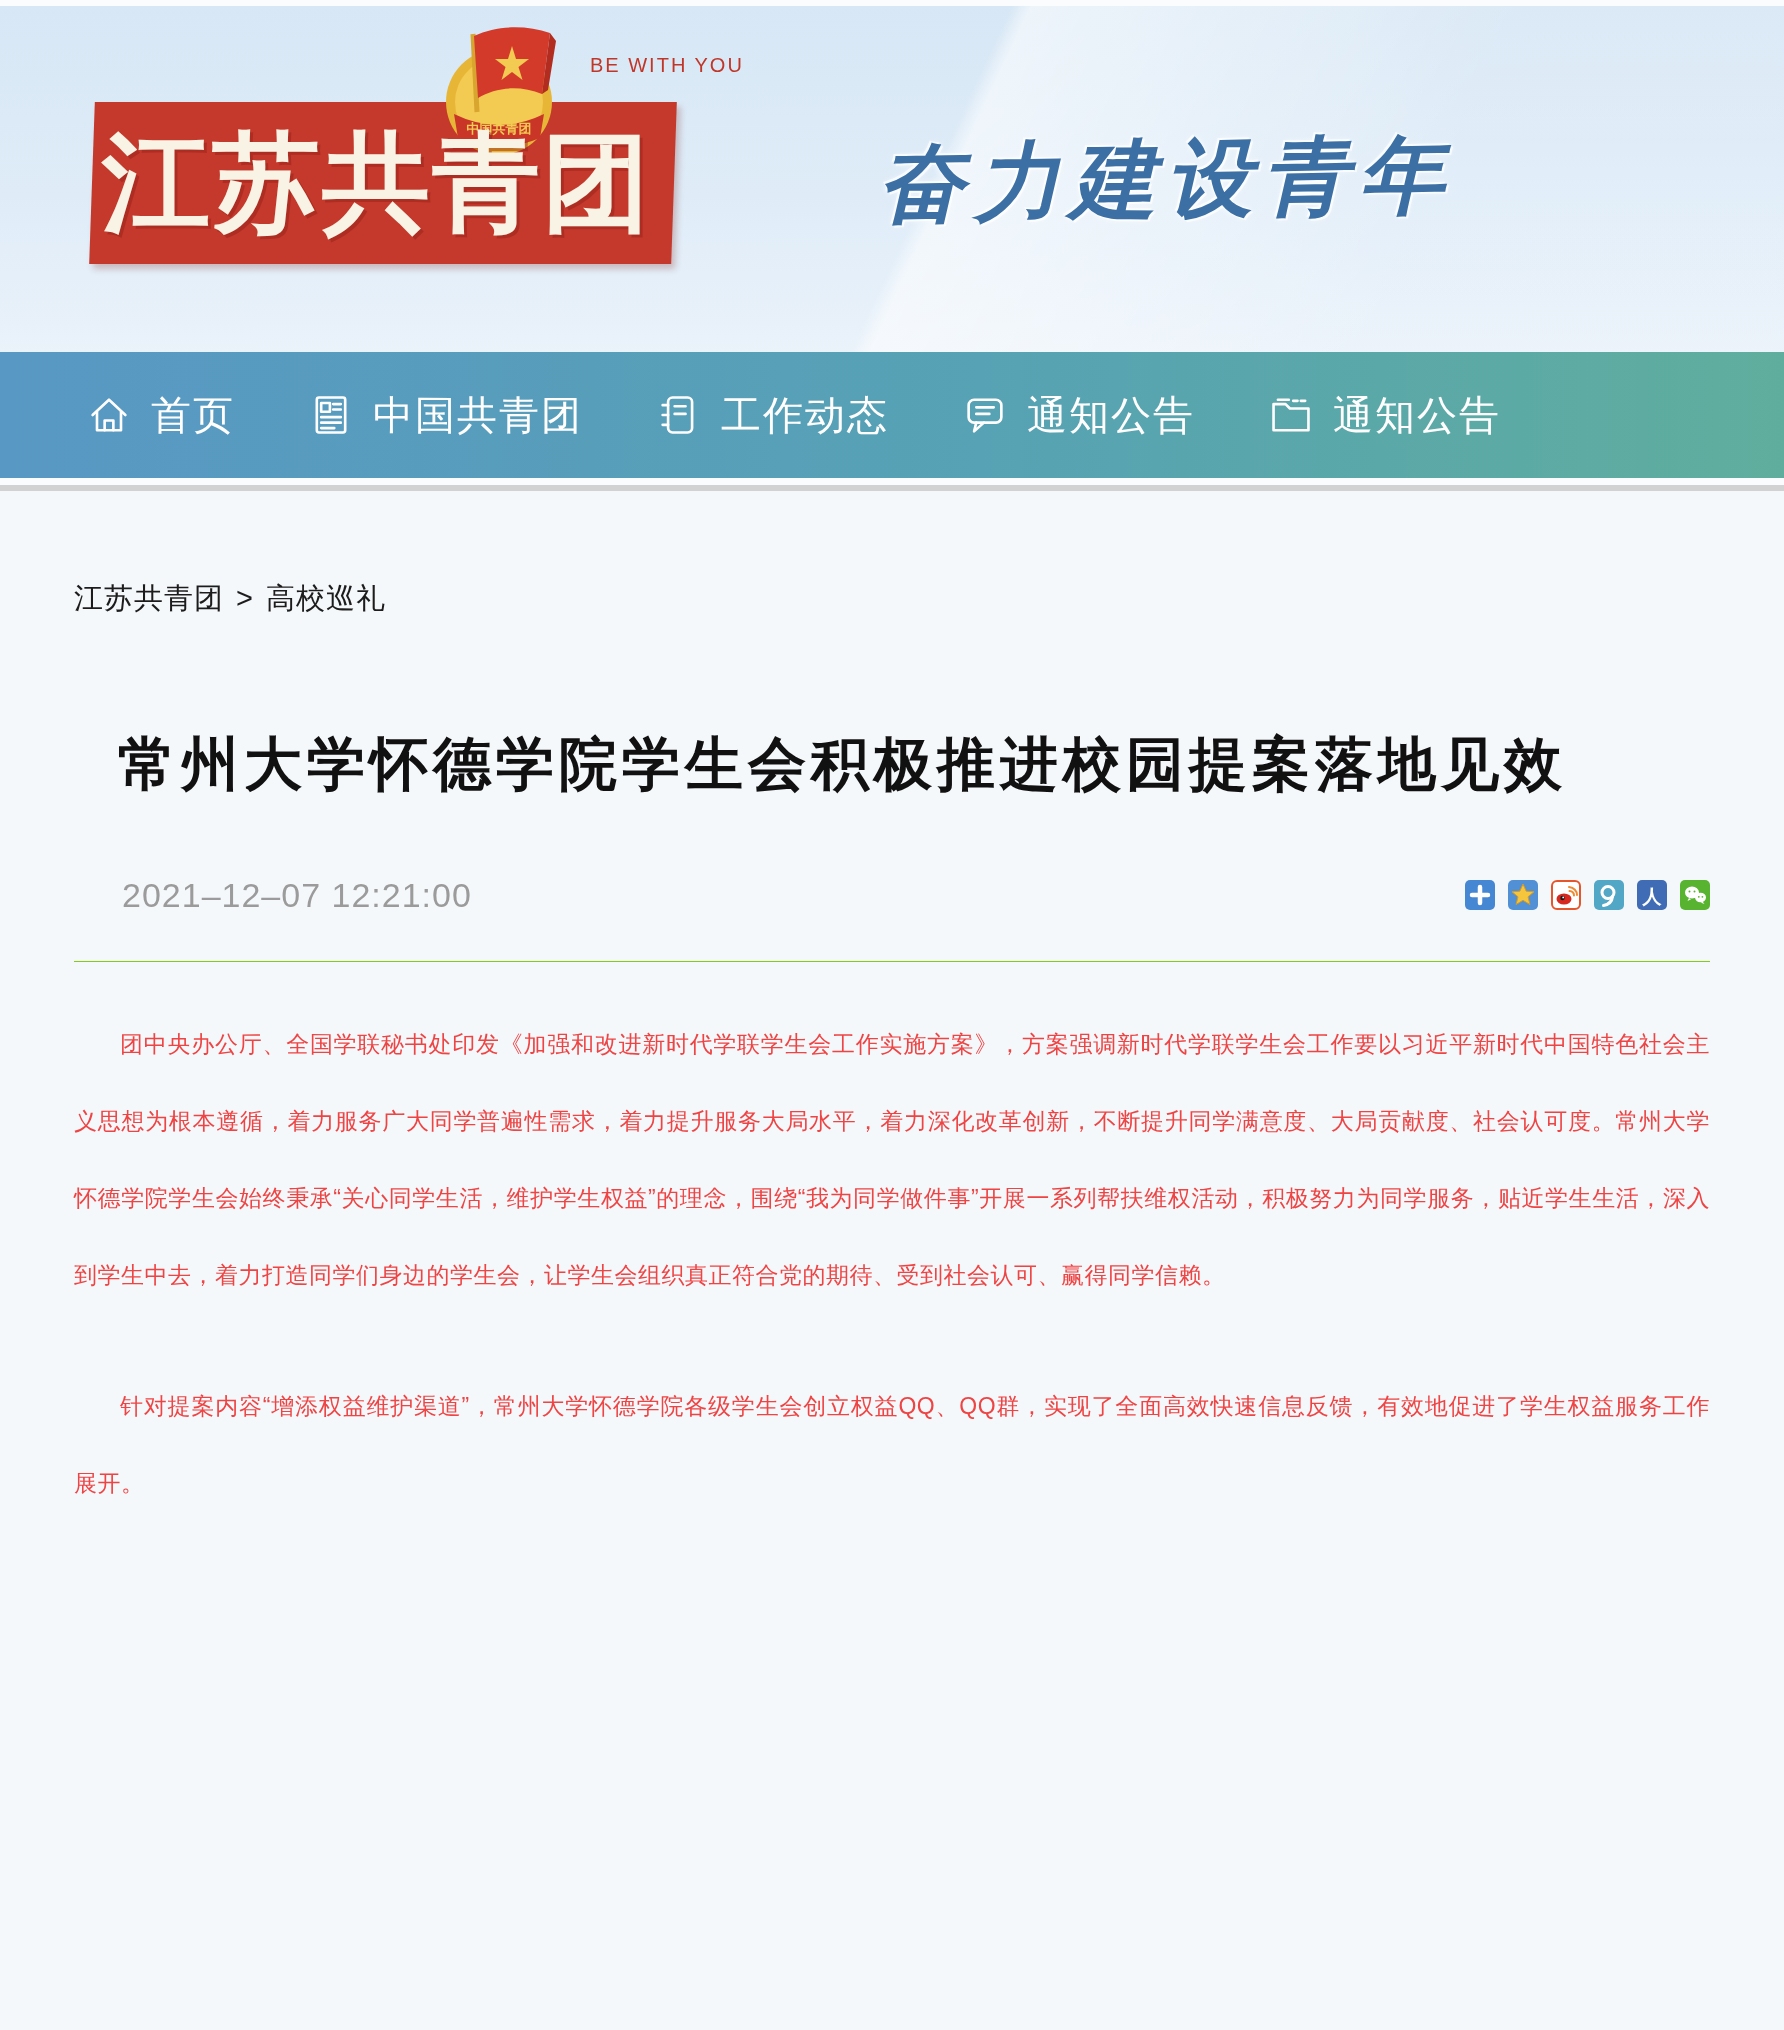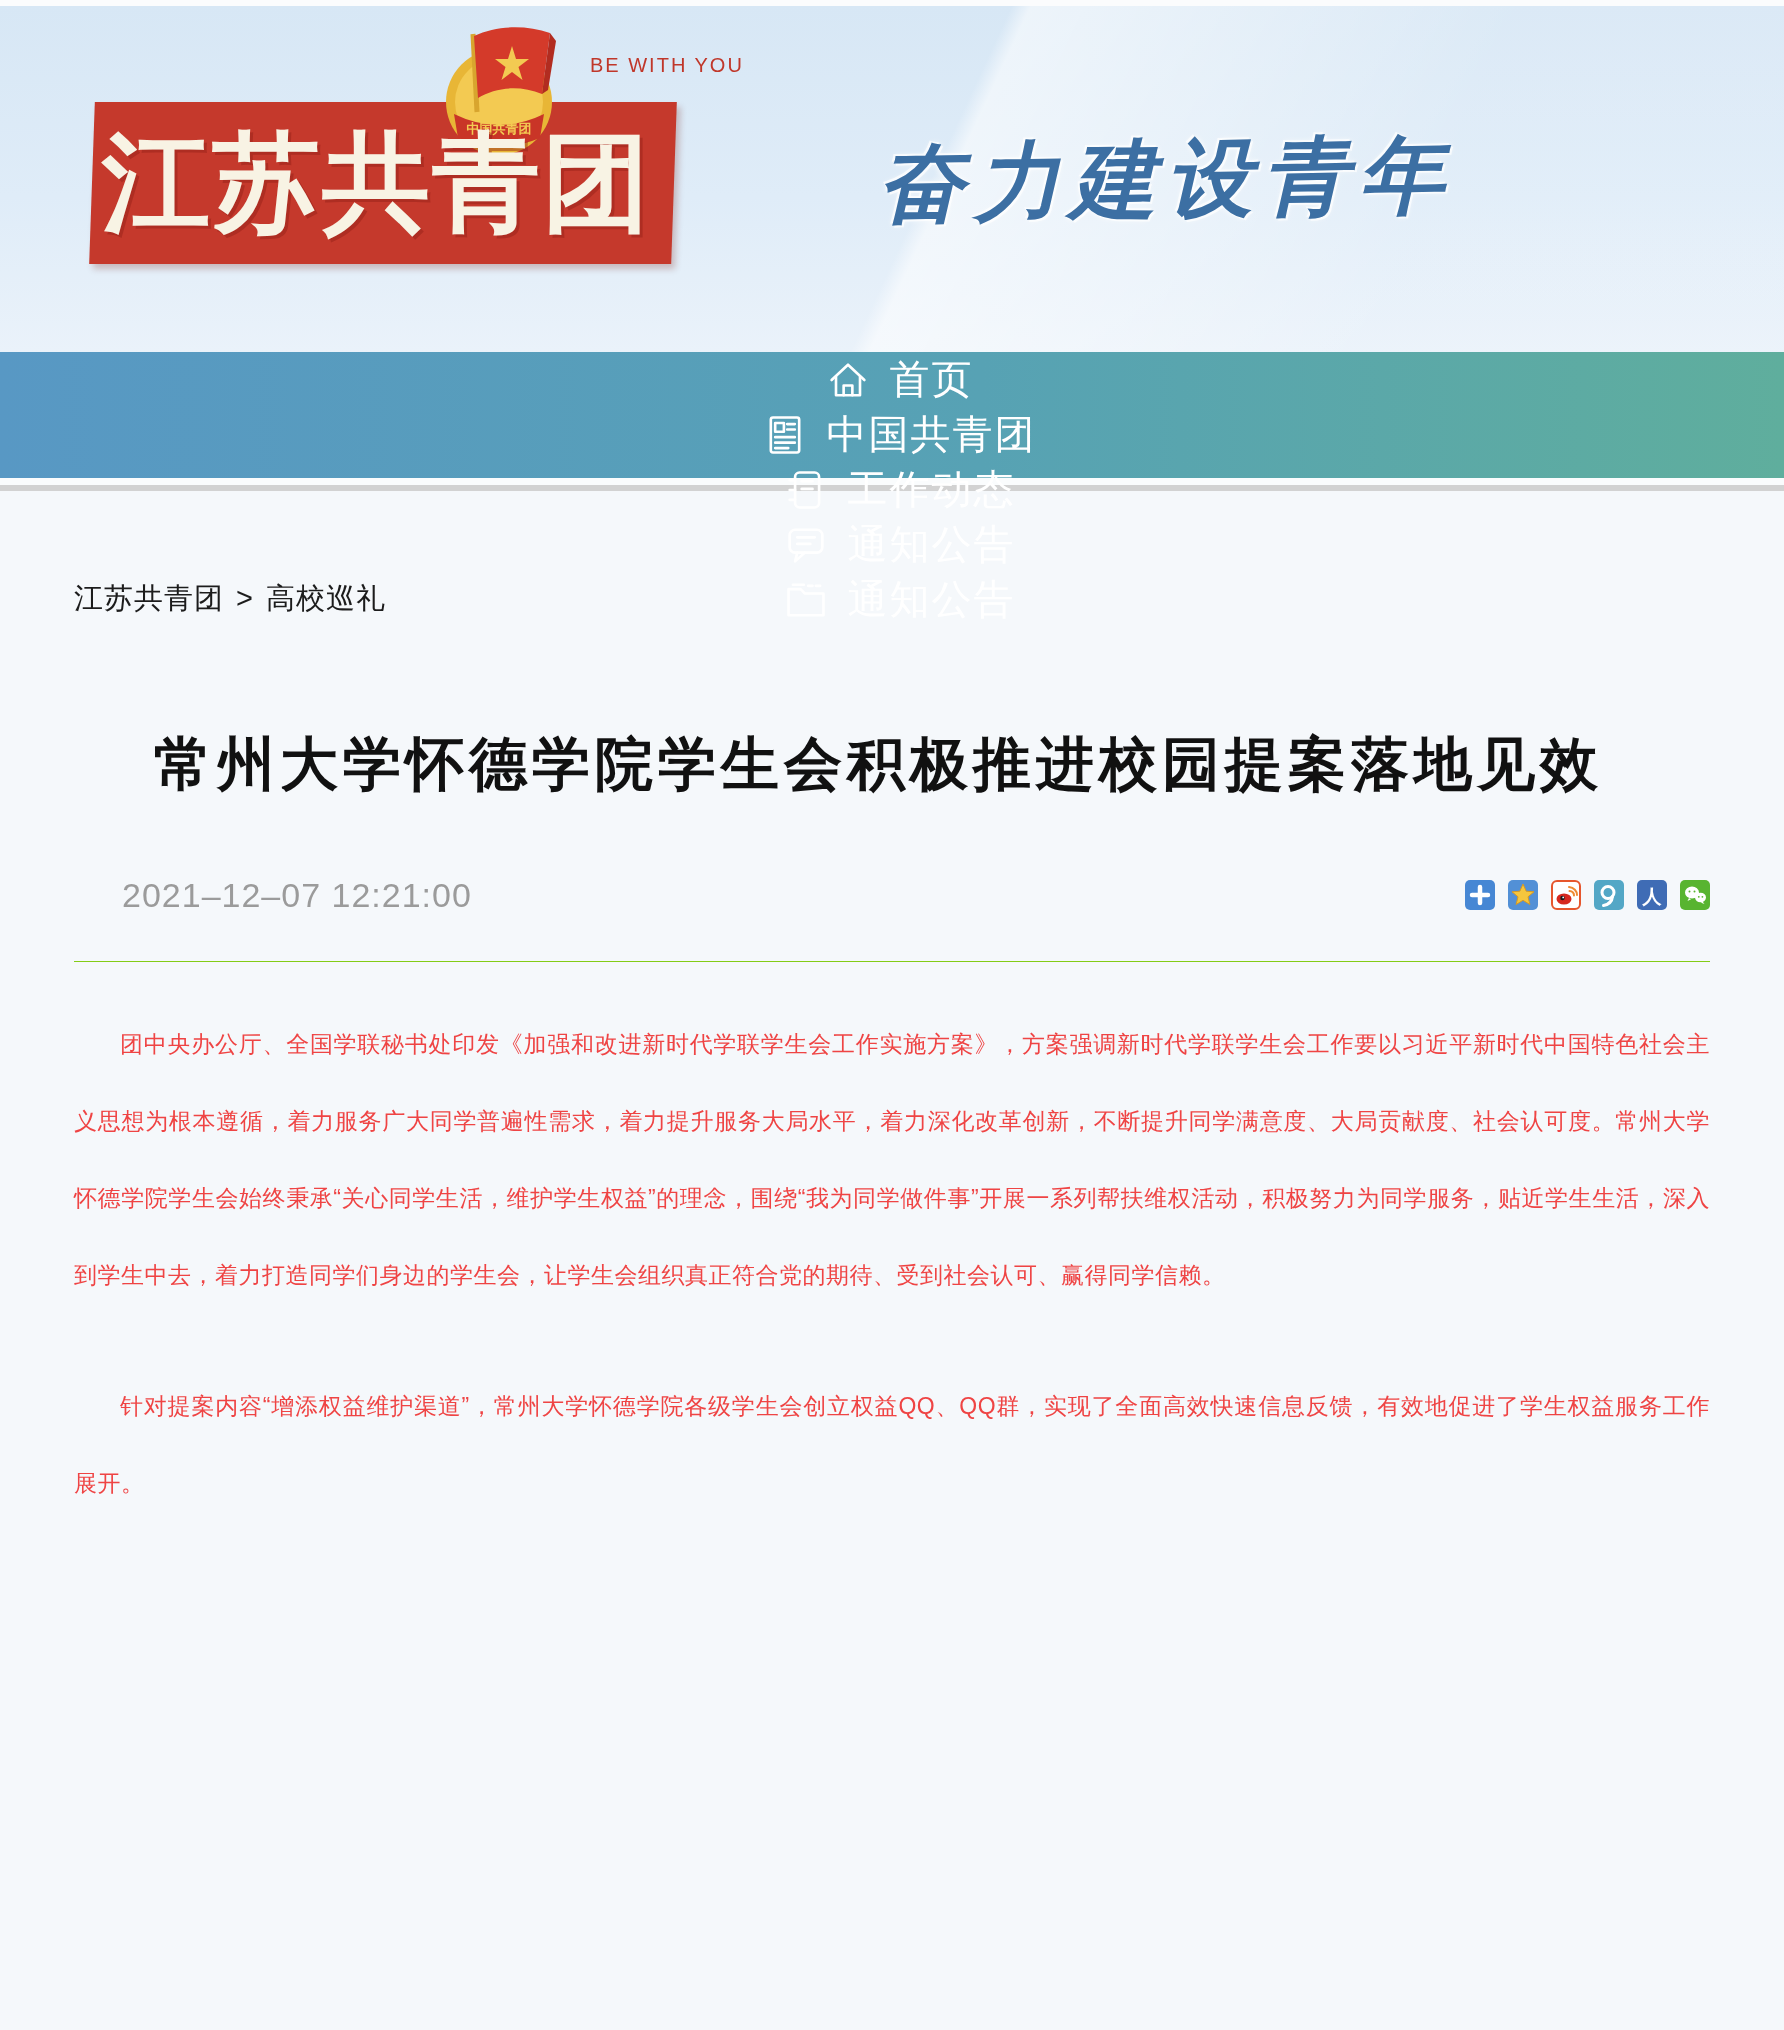--- a/index.html
+++ b/index.html
@@ -47,34 +47,33 @@
     font-size:86px;font-weight:700;font-style:italic;color:#3c6fa3;
     letter-spacing:10px;white-space:nowrap;
     text-shadow:0 0 6px rgba(255,255,255,.9), 2px 2px 0 rgba(255,255,255,.7), -2px -2px 0 rgba(255,255,255,.7);
     transform:rotate(-1deg);
   }
 
   
   .main-nav{
     height:126px;display:flex;align-items:center;padding-left:85px;
     background:linear-gradient(90deg,#5898c4 0%,#57a2b4 55%,#5fae9d 100%);
-    flex-direction:column;
   }
   .nav-item{display:flex;align-items:center;gap:18px;margin-right:72px;cursor:pointer;text-decoration:none;}
   .nav-icon{width:48px;height:48px;display:block;flex:0 0 auto;}
   .nav-label{font-size:40px;color:#ffffff;letter-spacing:2px;white-space:nowrap;}
   .nav-divider{height:13px;background:#fafcfd;border-bottom:6px solid #d2d2d2;}
 
   
   .content{padding:0 74px;background:#f5f8fb;}
   .breadcrumb{padding-top:88px;font-size:29px;color:#1c1c1c;letter-spacing:1px;}
   .breadcrumb a{color:#1c1c1c;text-decoration:none;cursor:pointer;}
   .breadcrumb .sep{margin:0 12px;}
   .article-title{
-    margin-top:112px;margin-left:80px;
+    margin-top:112px;margin-left:44px;
     font-size:58px;font-weight:800;color:#111;letter-spacing:5px;line-height:1.15;
   }
   .meta-row{
     margin-top:78px;display:flex;justify-content:space-between;align-items:center;
     padding-left:48px;padding-bottom:46px;border-bottom:1px solid #84cc16;
   }
   .article-date{font-size:34px;color:#9b9b9b;letter-spacing:1px;}
   .share-bar{display:flex;align-items:center;gap:13px;}
   .share-btn{width:30px;height:30px;display:block;cursor:pointer;}
   .article-body{padding-top:44px;}

